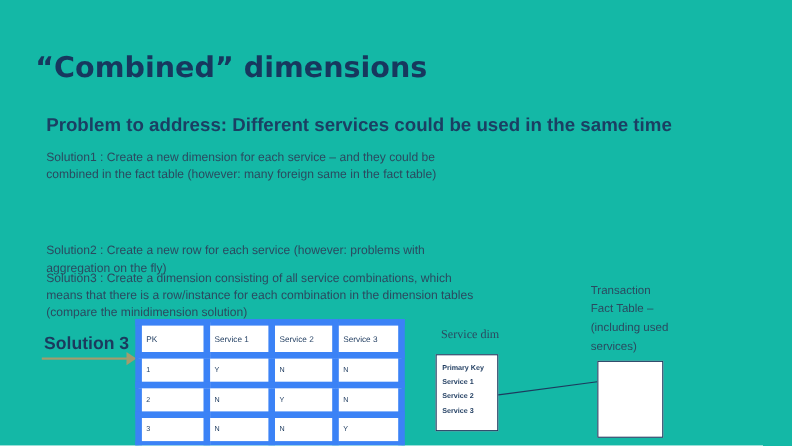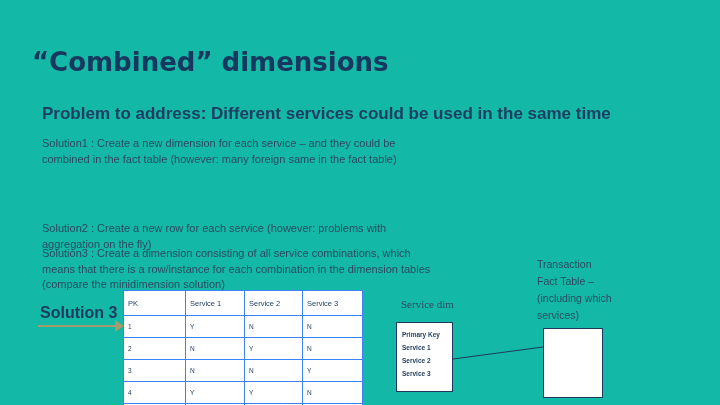--- a/index.html
+++ b/index.html
@@ -33,21 +33,21 @@
     position:absolute; left:40px; top:304px;
     font-size:16px; font-weight:bold; color:#1b3a5e; white-space:nowrap;
   }
   .arrow-line { position:absolute; left:38px; top:325px; width:78px; height:2px; background:#a29c6d; }
   .arrow-head {
     position:absolute; left:115px; top:320px; width:0; height:0;
     border-left:9px solid #a29c6d; border-top:6px solid transparent; border-bottom:6px solid transparent;
   }
   table.combo { position:absolute; left:123px; top:290px; border-collapse:collapse; table-layout:fixed; }
   .combo th, .combo td {
-    border:1px solid #3b82f6; padding:7px 4px; background:#fff;
+    border:6px solid #3b82f6; padding:7px 4px; background:#fff;
     color:#1d3a5e; text-align:left; vertical-align:middle; font-weight:normal;
   }
   .combo th { font-size:7.5px; line-height:9px; height:10px; }
   .combo td { font-size:6.5px; line-height:7px; height:7px; }
   .service-dim-label { position:absolute; left:401px; top:298px; font-size:11px; color:#2b4a60; white-space:nowrap;font-family:Liberation Serif, serif; }
   .dim-box {
     position:absolute; left:396px; top:322px; width:57px; height:70px;
     border:1px solid #1d3a5e; box-sizing:border-box; padding:5px 0 0 5px; background:#fff;
   }
   .dim-field { font-size:6.5px; font-weight:bold; color:#1d3a5e; line-height:13px; white-space:nowrap; }
@@ -150,17 +150,17 @@
     <div class="dim-field">Service 2</div>
     <div class="dim-field">Service 3</div>
   </div>
 
   <svg class="connector" width="720" height="405">
     <line x1="453" y1="359" x2="543" y2="347" stroke="#1d3a5e" stroke-width="1"></line>
   </svg>
 
   <div class="fact-label">Transaction
 Fact Table –
-(including which
+(including used
 services)</div>
   <div class="fact-box"></div>
 
 </div>
 
 </body></html>

